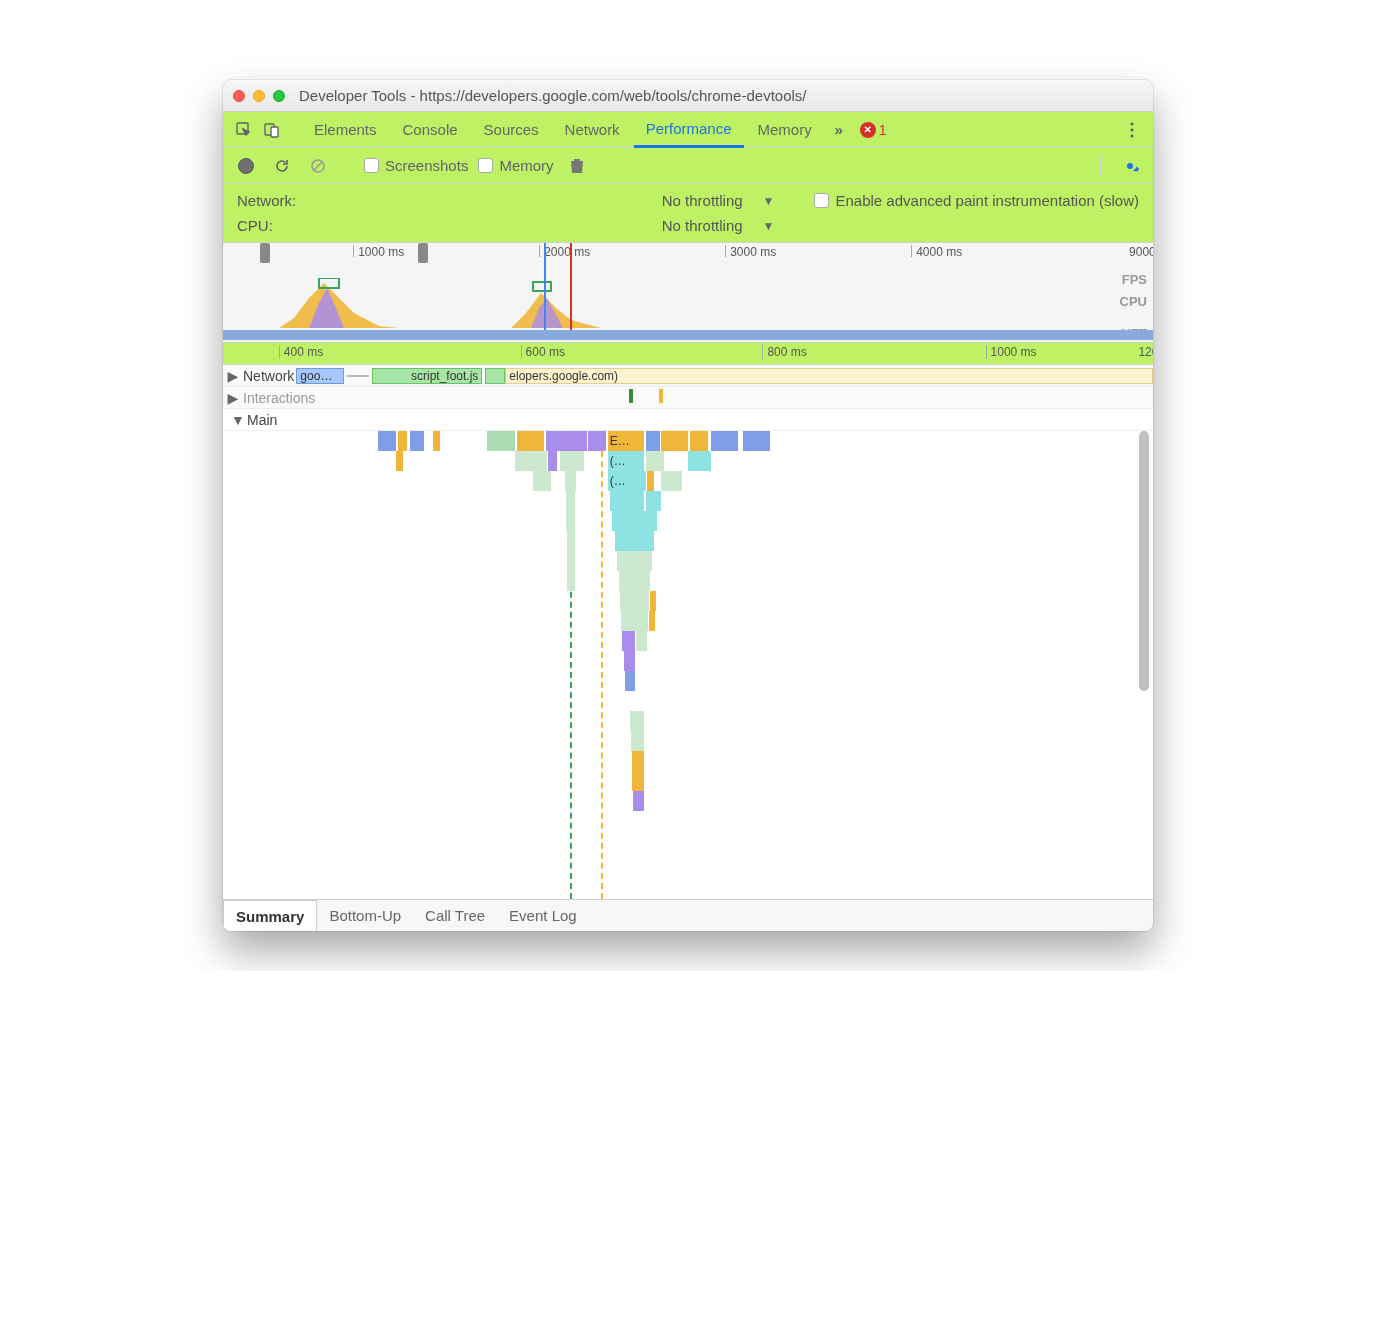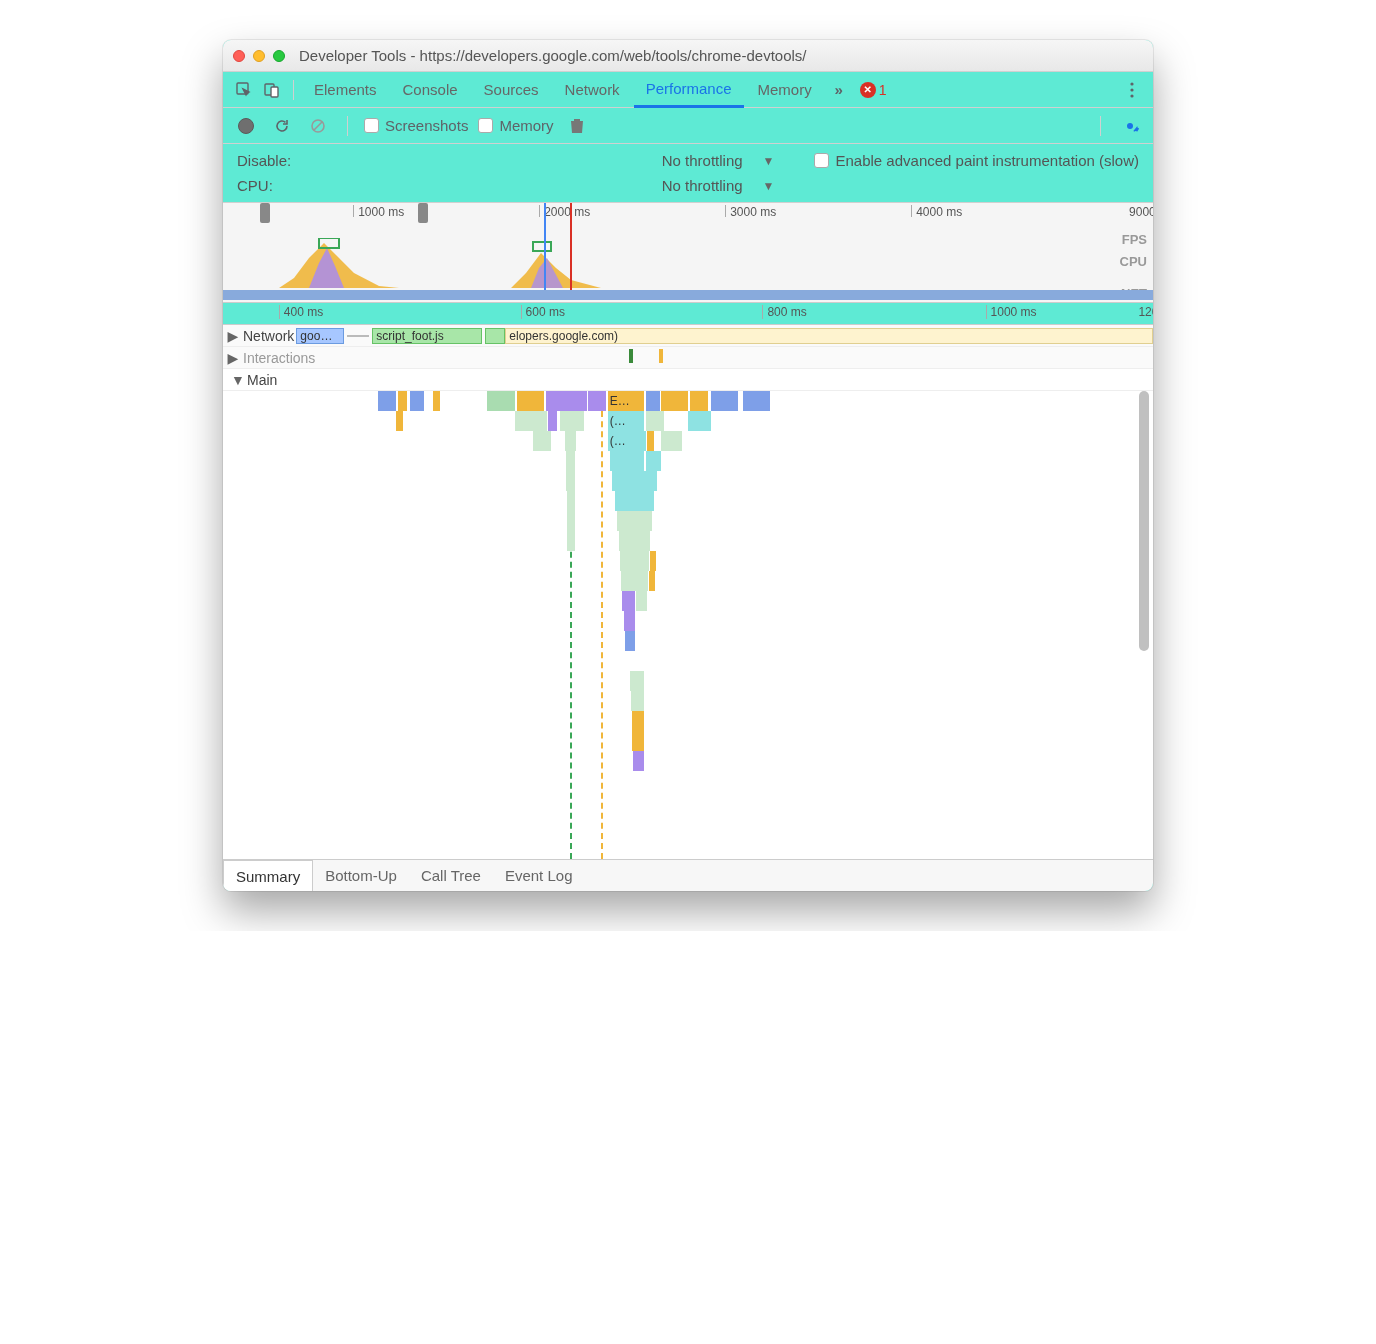--- a/index.html
+++ b/index.html
@@ -6,24 +6,25 @@
   body {
     font-family: -apple-system, "Helvetica Neue", Arial, sans-serif;
     background: #fff;
     display: flex;
     align-items: flex-start;
     justify-content: center;
     padding: 40px;
   }
   .window {
     width: 930px;
-    background: #5eead4;
+    background: #bef264;
     border-radius: 8px;
     box-shadow: 0 20px 40px rgba(0,0,0,0.35), 0 0 0 1px rgba(0,0,0,0.08);
     overflow: hidden;
+    margin-top: 40px;
   }
   .titlebar {
     height: 32px;
     background: linear-gradient(#f6f6f6,#e8e8e8);
     border-bottom: 1px solid #d0d0d0;
     display: flex;
     align-items: center;
     padding: 0 10px;
   }
   .traffic { display:flex; gap:8px; margin-right:14px;}
@@ -83,21 +84,21 @@
 
   .tracks{position:relative;}
   .track-row{
     display:flex;align-items:center;height:22px;border-bottom:1px solid #eee;
     font-size:14px;color:#444;background:#fff;
   }
   .track-row.hdr{background:#fafafa;}
   .tri{width:12px;text-align:center;color:#666;margin:0 4px;}
   .net-items{display:flex;align-items:center;height:100%;position:relative;flex:1;overflow:hidden;}
   .net-bar{height:16px;background:#a7c7ff;border:1px solid #6b9be0;font-size:12px;line-height:14px;padding:0 3px;color:#333;white-space:nowrap;overflow:hidden;}
-  .net-bar.green{background:#a8e6a8;border-color:#66c266;}
+  .net-bar.green{background:#a8e6a8;border-color:#66c266;text-align:right;}
   .net-bar.cream{background:#fef3cf;border-color:#e0cf90;flex:1;}
 
   .flame-area{position:relative;height:490px;background:#fff;overflow:hidden;}
   .main-hdr{display:flex;align-items:center;height:22px;font-size:14px;color:#444;border-bottom:1px solid #eee;padding-left:4px;}
   .flame{position:absolute;top:22px;left:0;right:18px;bottom:0;}
   .fl{position:absolute;height:20px;font-size:12px;line-height:20px;color:#333;overflow:hidden;white-space:nowrap;padding-left:2px;}
   .c-blue{background:#7e9fe8;}
   .c-orange{background:#f0b63a;}
   .c-purple{background:#a98cec;}
   .c-cyan{background:#8ee2e2;}
@@ -106,21 +107,21 @@
   .vline{position:absolute;top:0;bottom:0;width:0;border-left:2px dashed;}
   .vline.g{border-color:#3aa757;}
   .vline.o{border-color:#f0b63a;}
   .scrollbar{position:absolute;right:4px;top:22px;width:10px;height:260px;background:#c0c0c0;border-radius:5px;}
 
   .bottombar{
     display:flex;align-items:center;height:32px;border-top:1px solid #ccc;background:#f7f7f7;
     font-size:15px;color:#666;
   }
   .btab{padding:0 12px;height:100%;display:flex;align-items:center;cursor:pointer;}
-  .btab.active{background:#fff;border:1px solid #ccc;border-bottom:none;color:#333;}
+  .btab.active{background:#fff;border:1px solid #ccc;border-bottom:none;color:#333;font-weight:bold;}
 
   svg{display:block;}
 </style>
 </head>
 <body>
 
 <div class="window">
 
   <div class="titlebar">
     <div class="traffic">
@@ -192,21 +193,21 @@
     <div style="flex:1"></div>
     <div class="sep"></div>
     <div class="iconbtn gear">
       <svg width="18" height="18" viewBox="0 0 18 18" fill="#1a73e8">
           <path d="M9 6a3 3 0 1 0 0 6 3 3 0 0 0 0-6zm7.4 3c0 .4 0 .8-.1 1.2l1.8 1.4-1.7 3-2.1-.7c-.6.5-1.3.9-2 .1.1L11.9 18H8.1l-.4-2.3c-.7-.2-1.4-.6-2-1.1l-2.1.7-1.7-3 1.8-1.4C3.6 9.8 3.6 9.4 3.6 9s0-.8.1-1.2L1.9 6.4l1.7-3 2.1.7c.6-.5 1.3-.9 2-1.1L8.1 0h3.8l.4 2.3c.7.2 1.4.6 2 1.1l2.1-.7 1.7 3-1.8 1.4c.1.4.1.8.1 1.2z"></path>
         </svg>
     </div>
   </div>
 
   <div class="options">
-    <span class="lbl">Disable:</span>
+    <span class="lbl">Network:</span>
     <div class="select">
         <span>No throttling</span>
         <span class="chev">▼</span>
       </div>
     <span></span>
     <label class="row">
         <span class="chk"></span>
         <span>Enable advanced paint instrumentation (slow)</span>
       </label>
     <span class="lbl">CPU:</span>

